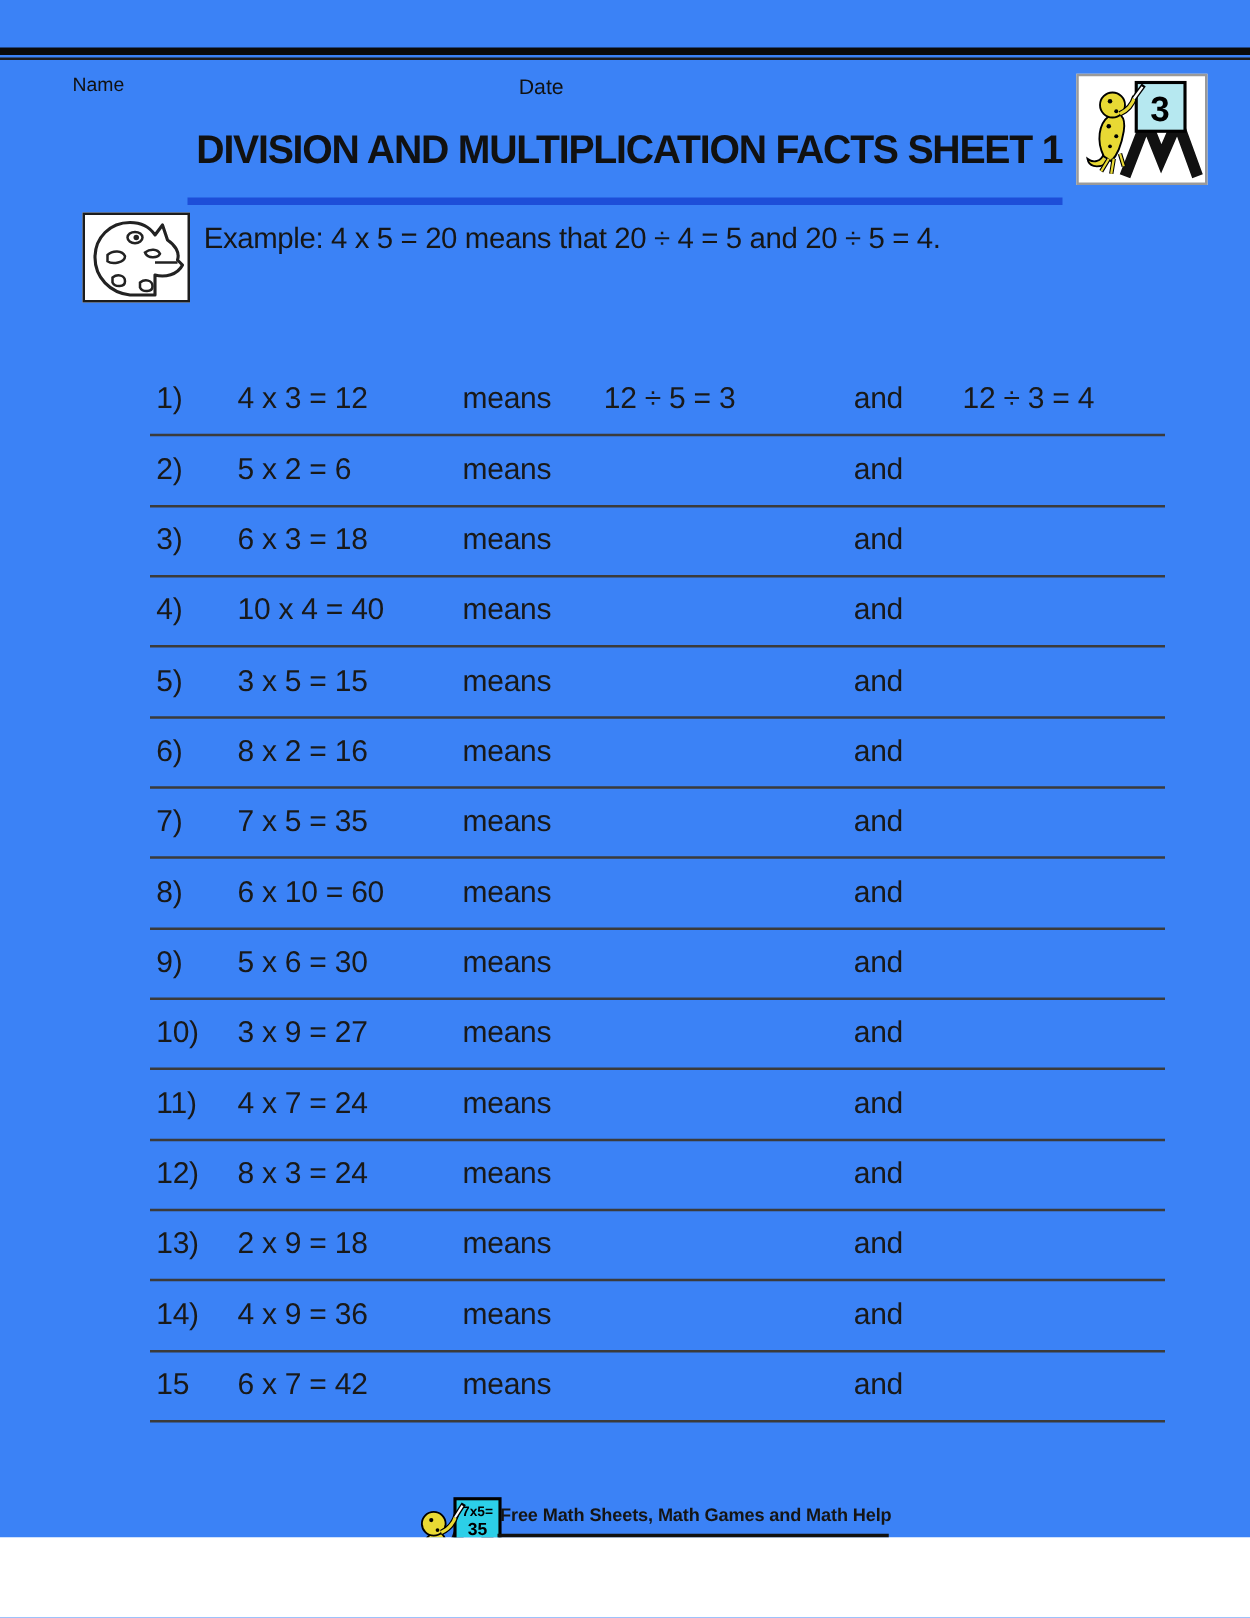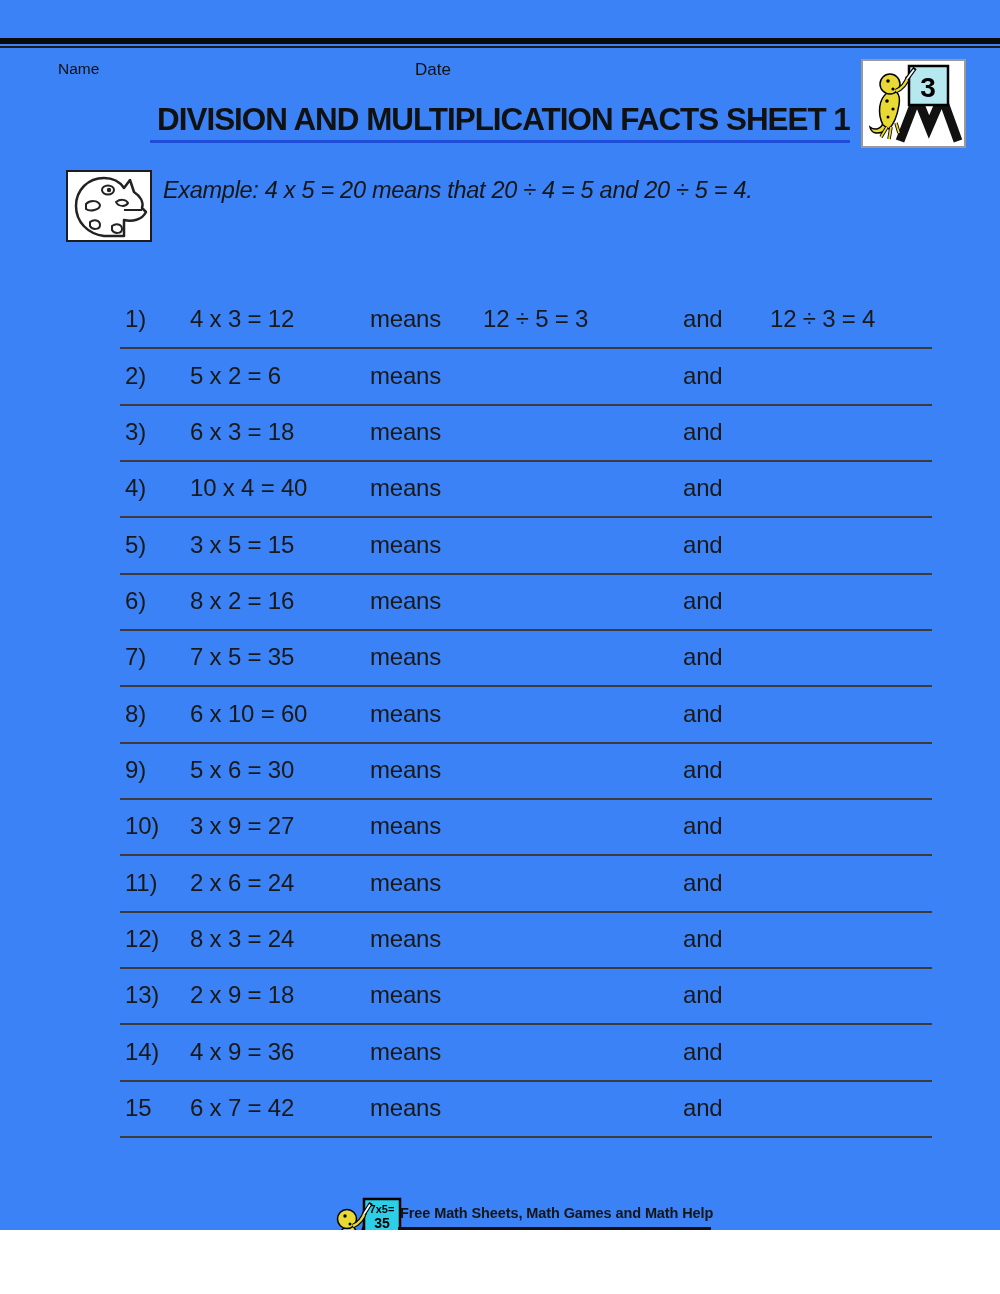--- a/index.html
+++ b/index.html
@@ -19,40 +19,40 @@
   .date-label { position: absolute; left: 415px; top: 60px; font-size: 17px; color: #111; }
 
   .logo-box {
     position: absolute; left: 861px; top: 59px; width: 105px; height: 89px;
     background: #fff; border: 2px solid #9a9a9a;
   }
 
   .title-wrap {
     position: absolute; left: 150px; top: 101px; width: 700px;
     text-align: center;
-    border-bottom: 3px solid #1d4ed8;
-    padding-bottom: 2px;
+    border-bottom: 6px solid #1d4ed8;
+    padding-bottom: 20px;
   }
   .title-text {
     display: inline-block;
     font-size: 32px; font-weight: bold; letter-spacing: -1px;
     color: #111; white-space: nowrap;
     transform: scaleX(0.98); transform-origin: center;
   }
 
   .instr-icon-box {
     position: absolute; left: 66px; top: 170px; width: 86px; height: 72px;
     border: 2px solid #1d1d1d; background: #fff;
   }
   .instructions {
     position: absolute; left: 168px; top: 170px; width: 790px;
     font-size: 23.5px; line-height: 41px; color: #161616;
     letter-spacing: -0.3px;
   }
-  .instructions .example { font-style: italic; margin-left: -5px; }
+  .instructions .example { margin-left: -5px; }
 
   .table {
     position: absolute; left: 120px; top: 293px; width: 812px;
   }
   .row {
     position: relative;
     height: 56.35px;
     border-bottom: 2px solid #3b3b3b;
     font-size: 24px; color: #191919; letter-spacing: -0.2px;
   }
@@ -224,21 +224,21 @@
       <span class="c-num">10)</span>
       <span class="c-fact">3 x 9 = 27</span>
       <span class="c-means">means</span>
       <span class="c-ans1"></span>
       <span class="c-and">and</span>
       <span class="c-ans2"></span>
     </div>
 
     <div class="row">
       <span class="c-num">11)</span>
-      <span class="c-fact">2 x 6 = 24</span>
+      <span class="c-fact">4 x 7 = 24</span>
       <span class="c-means">means</span>
       <span class="c-ans1"></span>
       <span class="c-and">and</span>
       <span class="c-ans2"></span>
     </div>
 
     <div class="row">
       <span class="c-num">12)</span>
       <span class="c-fact">8 x 3 = 24</span>
       <span class="c-means">means</span>

